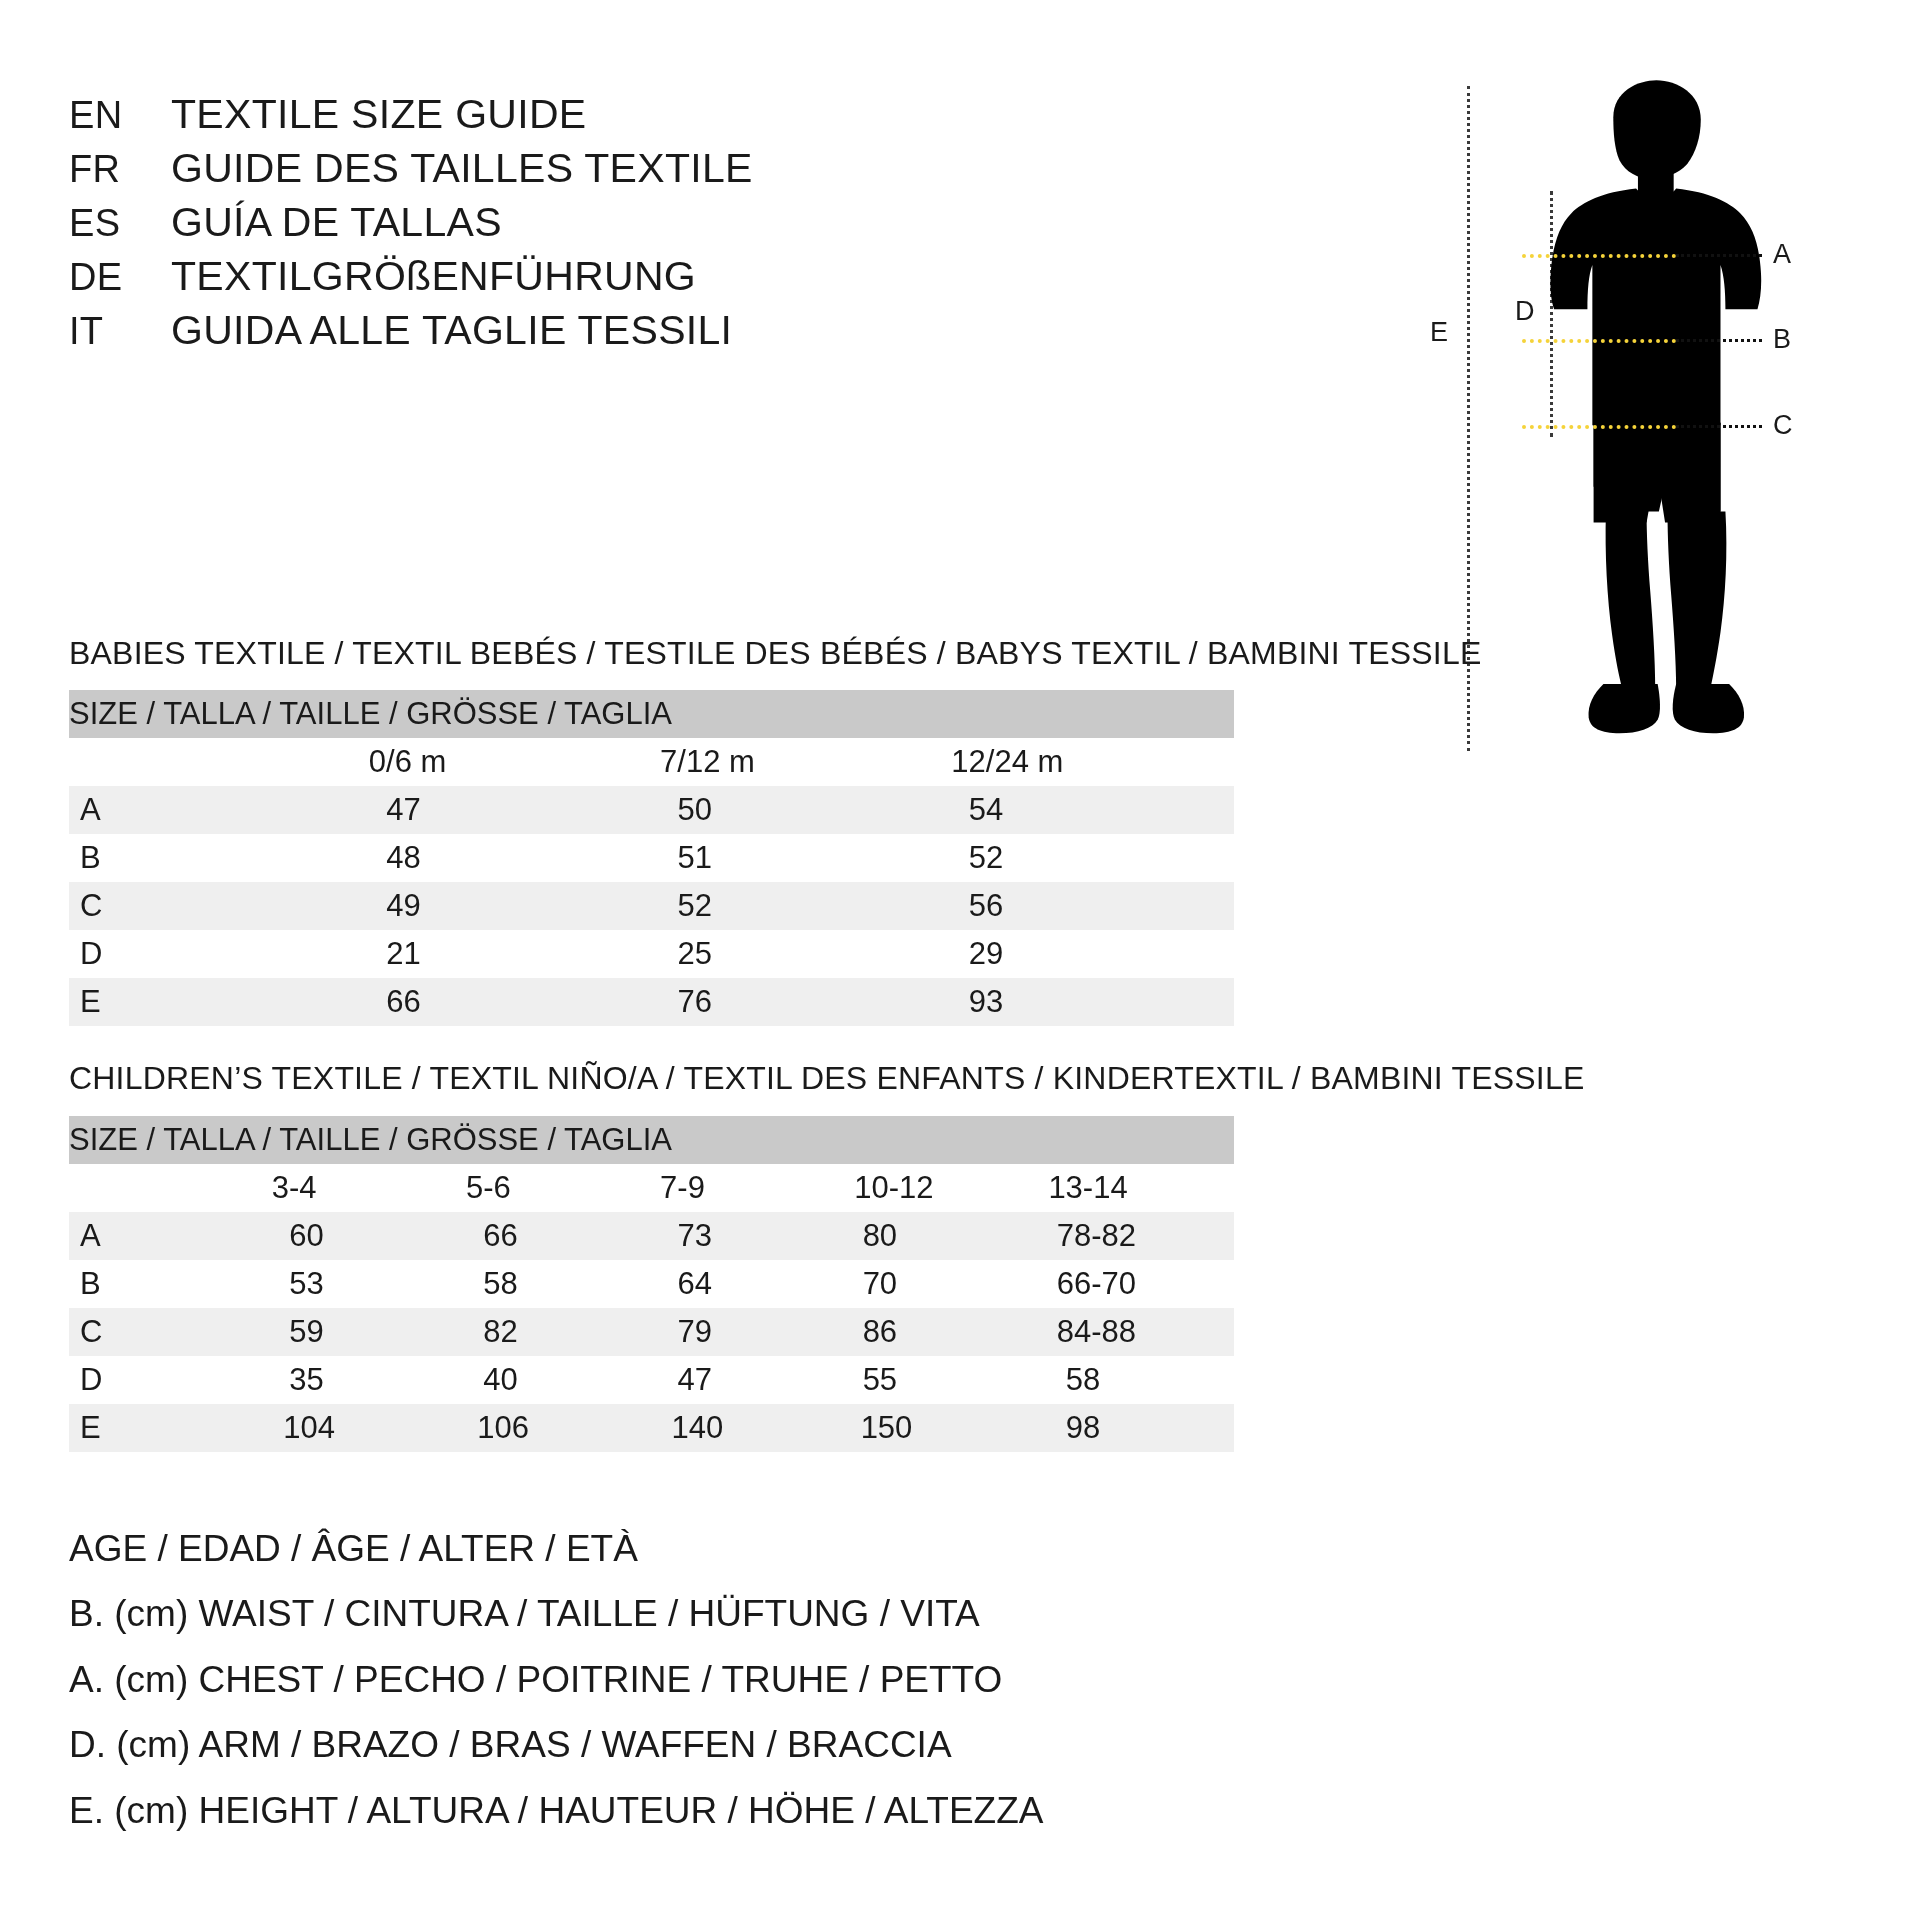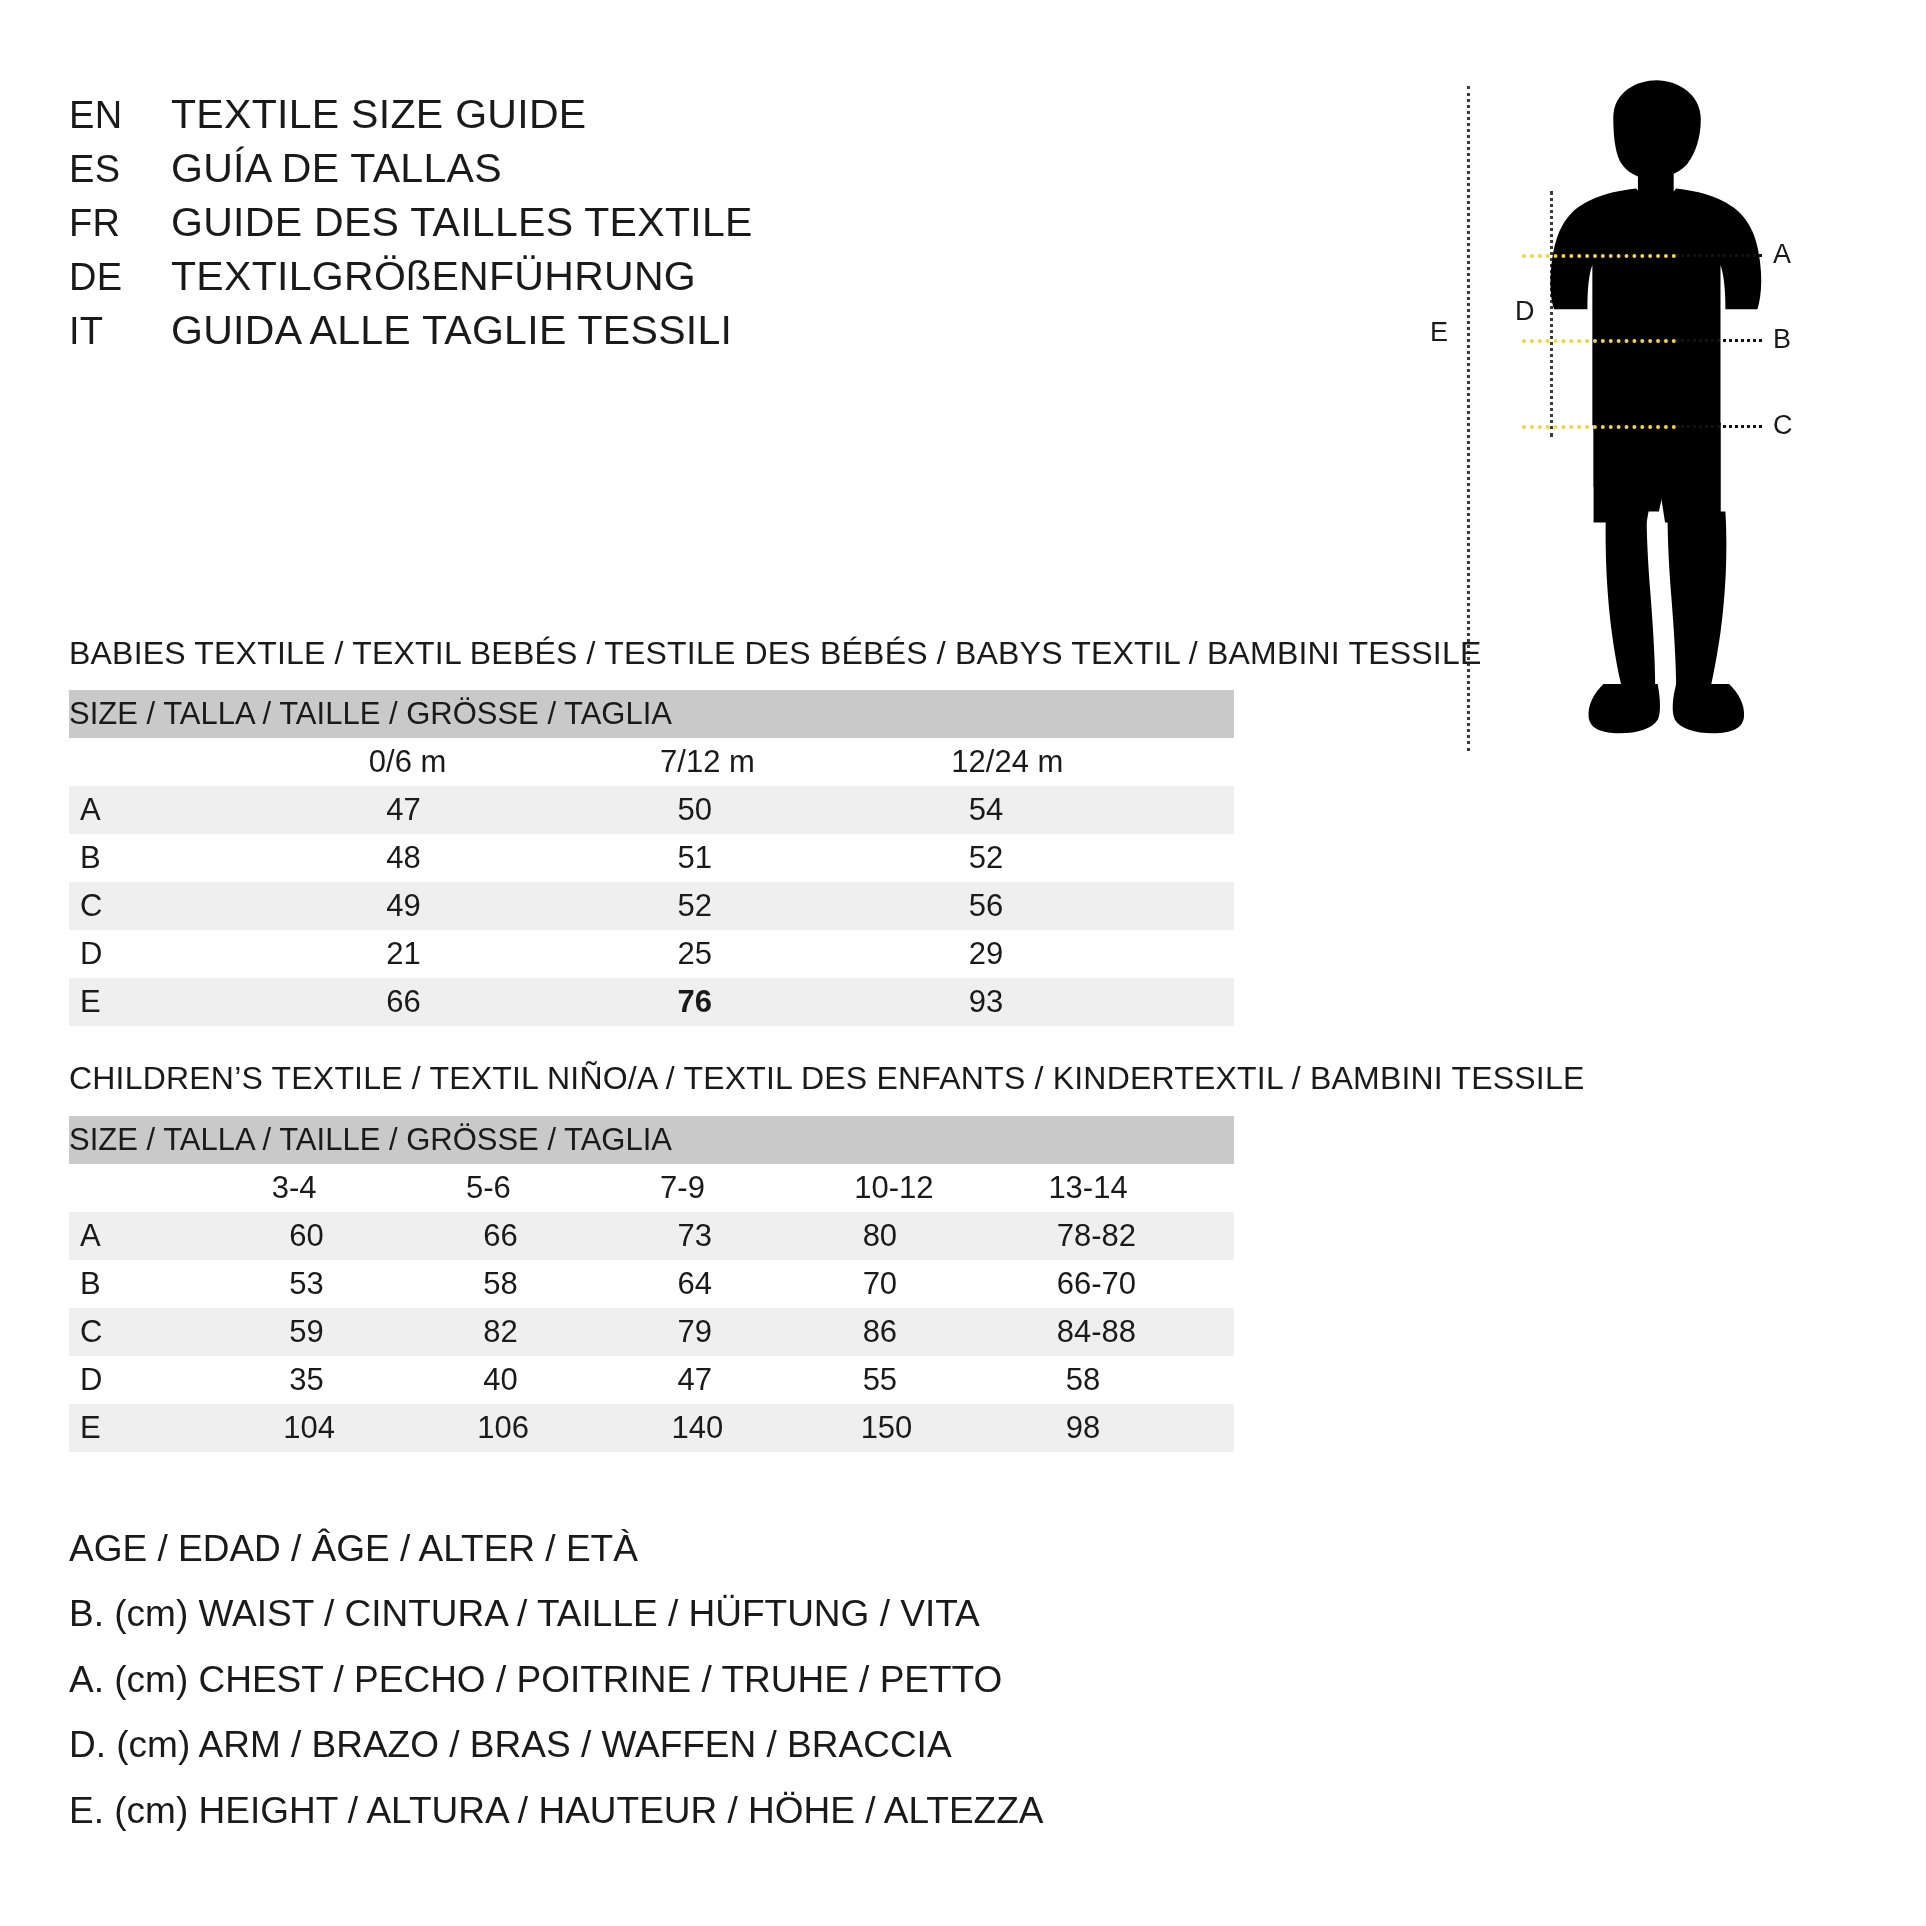--- a/index.html
+++ b/index.html
@@ -113,26 +113,26 @@
 </style>
 </head>
 <body>
 
 <div id="header">
   <div class="lang-row">
     <div class="lang-code">EN</div>
     <div class="lang-text">TEXTILE SIZE GUIDE</div>
   </div>
   <div class="lang-row">
+    <div class="lang-code">FR</div>
+    <div class="lang-text">GUIDE DES TAILLES TEXTILE</div>
+  </div>
+  <div class="lang-row">
     <div class="lang-code">ES</div>
     <div class="lang-text">GUÍA DE TALLAS</div>
-  </div>
-  <div class="lang-row">
-    <div class="lang-code">FR</div>
-    <div class="lang-text">GUIDE DES TAILLES TEXTILE</div>
   </div>
   <div class="lang-row">
     <div class="lang-code">DE</div>
     <div class="lang-text">TEXTILGRÖßENFÜHRUNG</div>
   </div>
   <div class="lang-row">
     <div class="lang-code">IT</div>
     <div class="lang-text">GUIDA ALLE TAGLIE TESSILI</div>
   </div>
 </div>
@@ -213,21 +213,21 @@
   </tr>
   <tr class="row-white">
     <td class="col-letter">D</td>
     <td class="cell-pad" style="padding-left:26px !important;">21</td>
     <td class="cell-pad" style="padding-left:26px !important;">25</td>
     <td class="cell-pad" style="padding-left:26px !important;">29</td>
   </tr>
   <tr class="row-shade">
     <td class="col-letter">E</td>
     <td class="cell-pad" style="padding-left:26px !important;">66</td>
-    <td class="cell-pad" style="padding-left:26px !important;font-weight:bold;">76</td>
+    <td class="cell-pad" style="padding-left:26px !important;">76</td>
     <td class="cell-pad" style="padding-left:26px !important;">93</td>
   </tr>
 </tbody>
   </table>
 
 <div class="section-title" style="left:69px; top:1060px;">CHILDREN’S TEXTILE / TEXTIL NIÑO/A / TEXTIL DES ENFANTS / KINDERTEXTIL / BAMBINI TESSILE</div>
 
 <table class="size-table" style="left:69px; top:1116px; width:1165px;">
   <tbody>
       <tr class="hdr-row">

